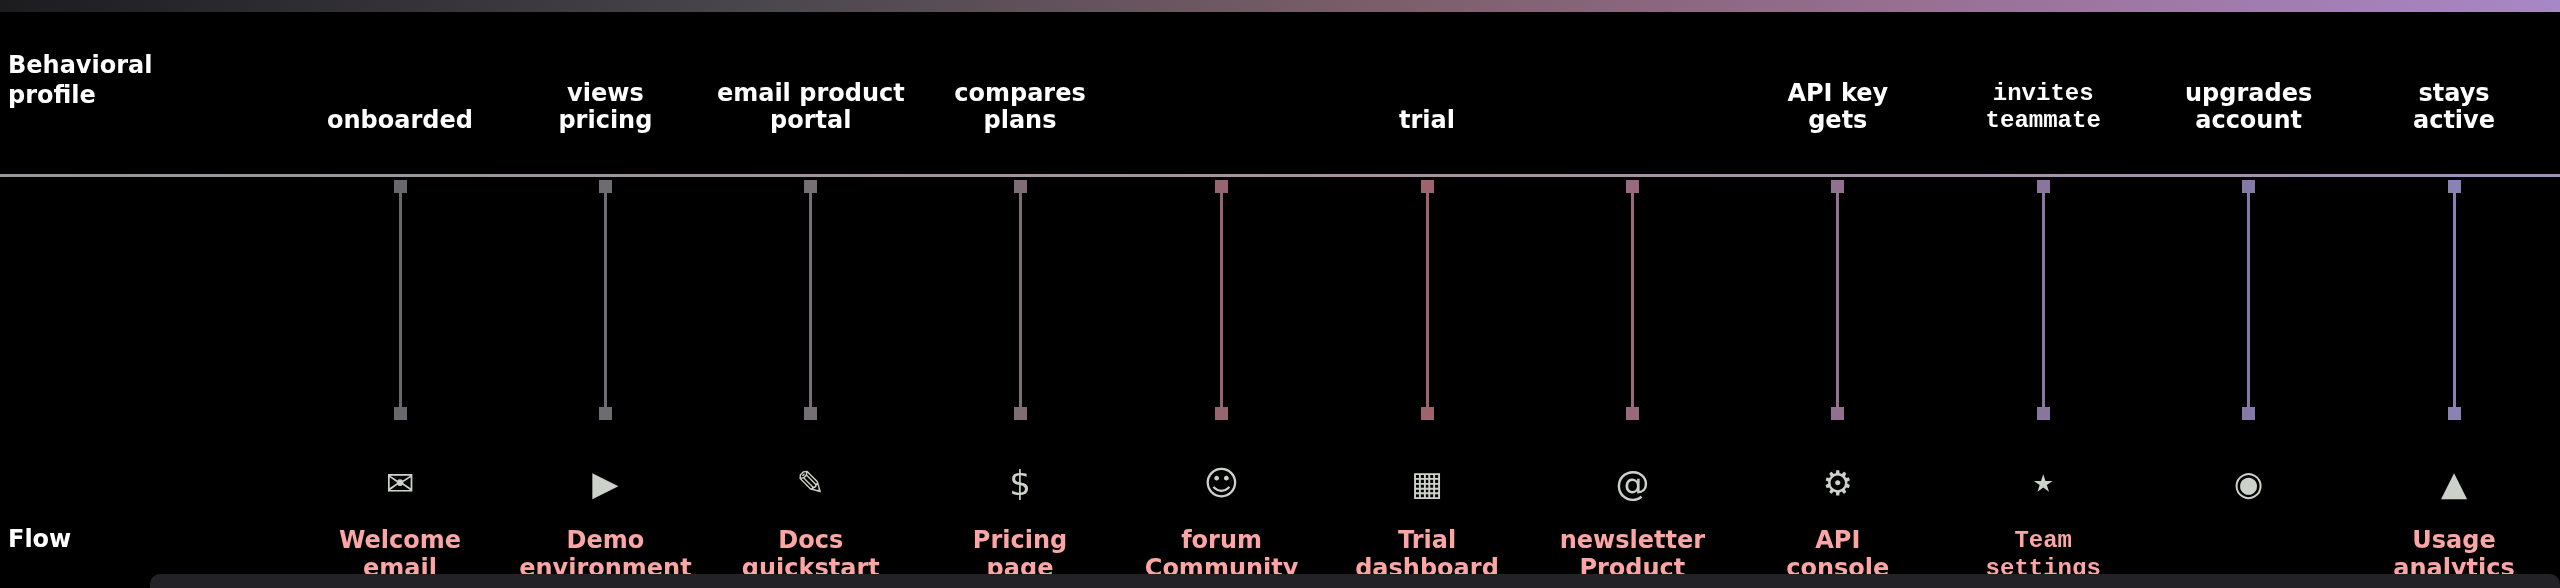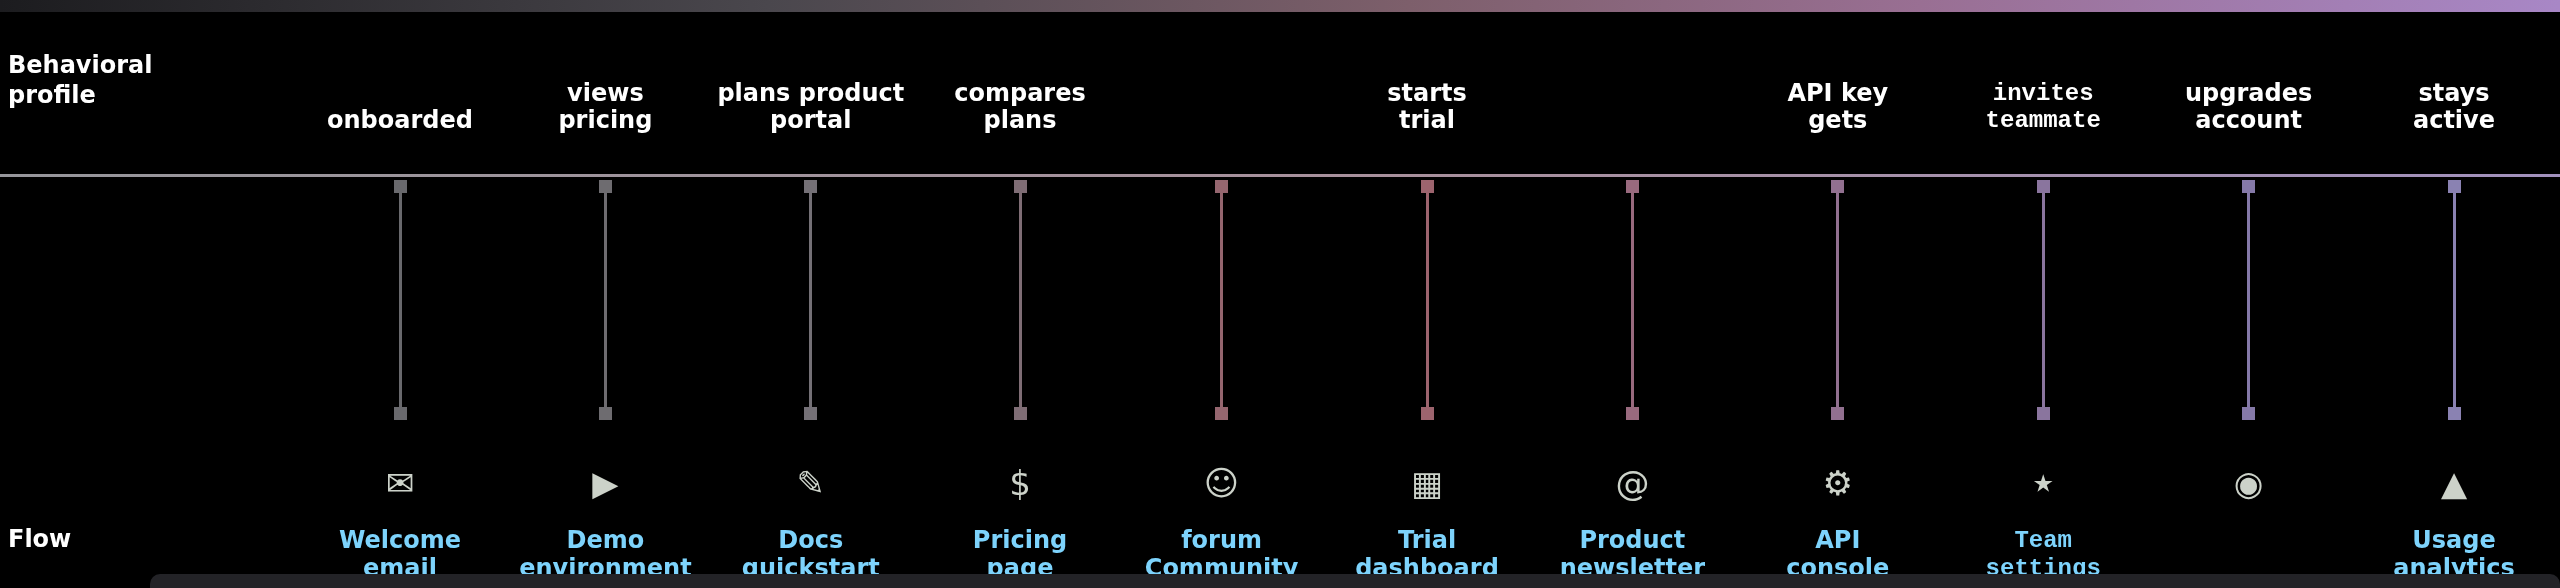--- a/index.html
+++ b/index.html
@@ -45,21 +45,21 @@
   }
   .icon{
     position:absolute;top:450px;left:0;right:0;height:44px;
     line-height:44px;text-align:center;
     font-size:34px;
   }
   .bottom-label{
     position:absolute;top:516px;left:0;right:0;
     text-align:center;
     font-size:24px;font-weight:bold;line-height:1.15;
-    color:#7dd3fc;
+    color:#fca5a5;
   }
   .footer-panel{
     position:absolute;bottom:0;left:150px;right:0;height:14px;
     border-radius:10px 10px 0 0;
   }
 </style>
 </head>
 <body>
 
 <div class="stage">
@@ -95,21 +95,21 @@
     <div class="vline" style="background: rgb(110, 108, 112);"></div>
     <div class="marker bottom" style="background: rgb(110, 108, 112);"></div>
     <div class="icon" style="color: rgb(204, 210, 201);">▶</div>
     <div class="bottom-label">
           <div>Demo</div>
           <div>environment</div>
         </div>
   </div>
       <div class="col" style="left: 700.8px;">
     <div class="top-label">
-          <div>plans product</div>
+          <div>email product</div>
           <div>portal</div>
         </div>
     <div class="marker top" style="background: rgb(116, 112, 118);"></div>
     <div class="vline" style="background: rgb(116, 112, 118);"></div>
     <div class="marker bottom" style="background: rgb(116, 112, 118);"></div>
     <div class="icon" style="color: rgb(204, 210, 201);">✎</div>
     <div class="bottom-label">
           <div>Docs</div>
           <div>quickstart</div>
         </div>
@@ -134,41 +134,40 @@
     <div class="vline" style="background: rgb(149, 102, 111);"></div>
     <div class="marker bottom" style="background: rgb(149, 102, 111);"></div>
     <div class="icon" style="color: rgb(204, 210, 201);">☺</div>
     <div class="bottom-label">
           <div>forum</div>
           <div>Community</div>
         </div>
   </div>
       <div class="col" style="left: 1317px;">
     <div class="top-label">
-          <div>starts</div>
           <div>trial</div>
         </div>
     <div class="marker top" style="background: rgb(157, 100, 110);"></div>
     <div class="vline" style="background: rgb(157, 100, 110);"></div>
     <div class="marker bottom" style="background: rgb(157, 100, 110);"></div>
     <div class="icon" style="color: rgb(204, 210, 201);">▦</div>
     <div class="bottom-label">
           <div>Trial</div>
           <div>dashboard</div>
         </div>
   </div>
       <div class="col" style="left: 1522.4px;">
     <div class="top-label"></div>
     <div class="marker top" style="background: rgb(153, 106, 126);"></div>
     <div class="vline" style="background: rgb(153, 106, 126);"></div>
     <div class="marker bottom" style="background: rgb(153, 106, 126);"></div>
     <div class="icon" style="color: rgb(204, 210, 201);">@</div>
     <div class="bottom-label">
+          <div>newsletter</div>
           <div>Product</div>
-          <div>newsletter</div>
         </div>
   </div>
       <div class="col" style="left: 1727.8px;">
     <div class="top-label">
           <div>API key</div>
           <div>gets</div>
         </div>
     <div class="marker top" style="background: rgb(146, 112, 144);"></div>
     <div class="vline" style="background: rgb(146, 112, 144);"></div>
     <div class="marker bottom" style="background: rgb(146, 112, 144);"></div>

